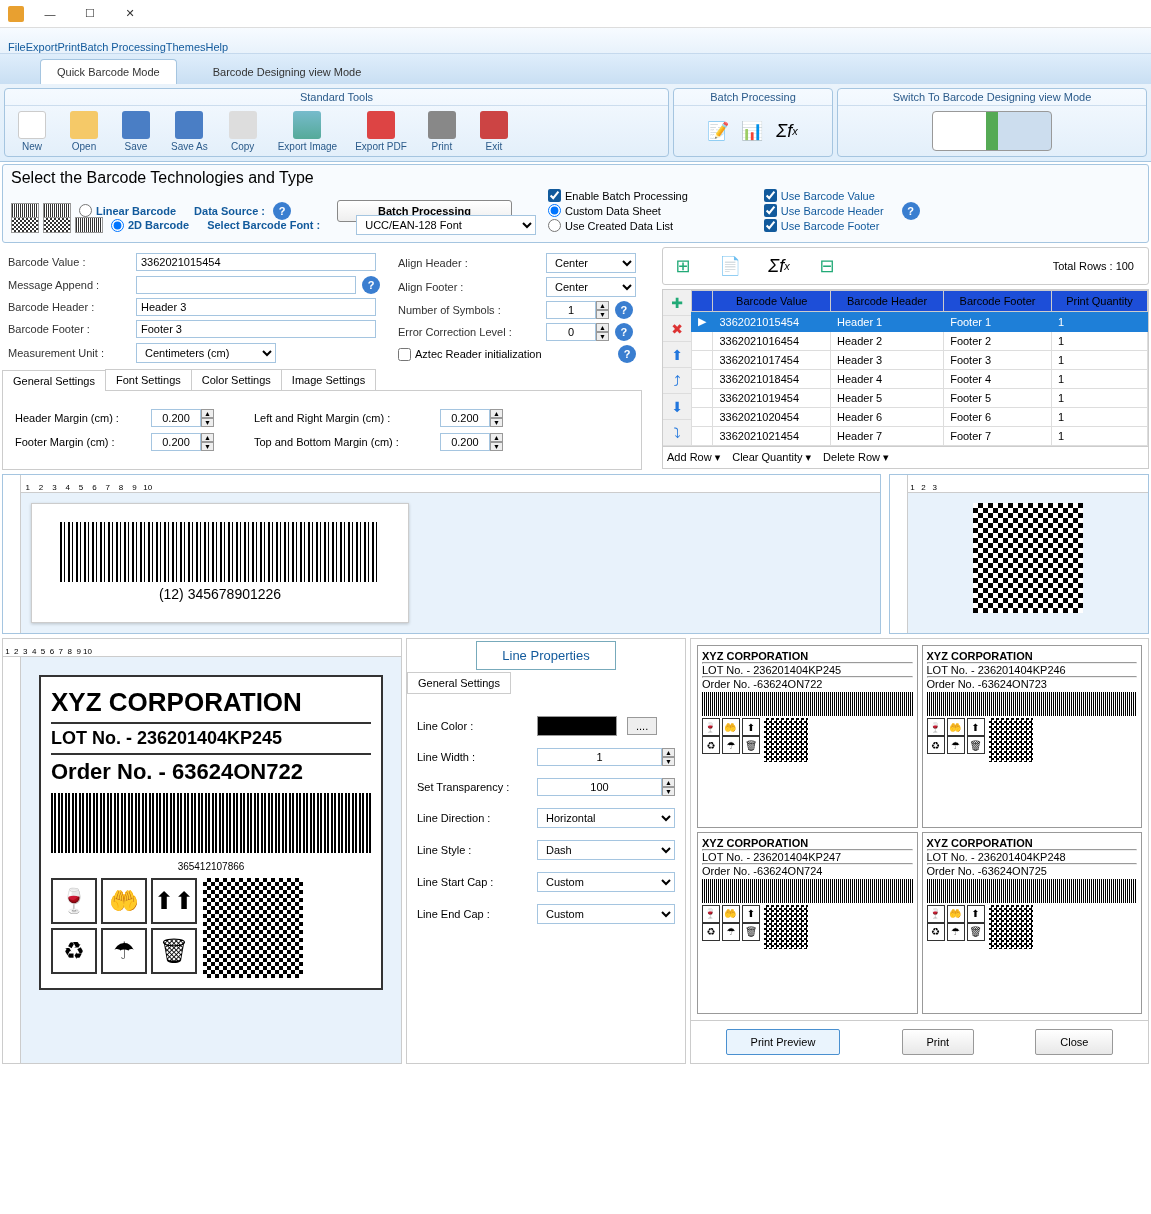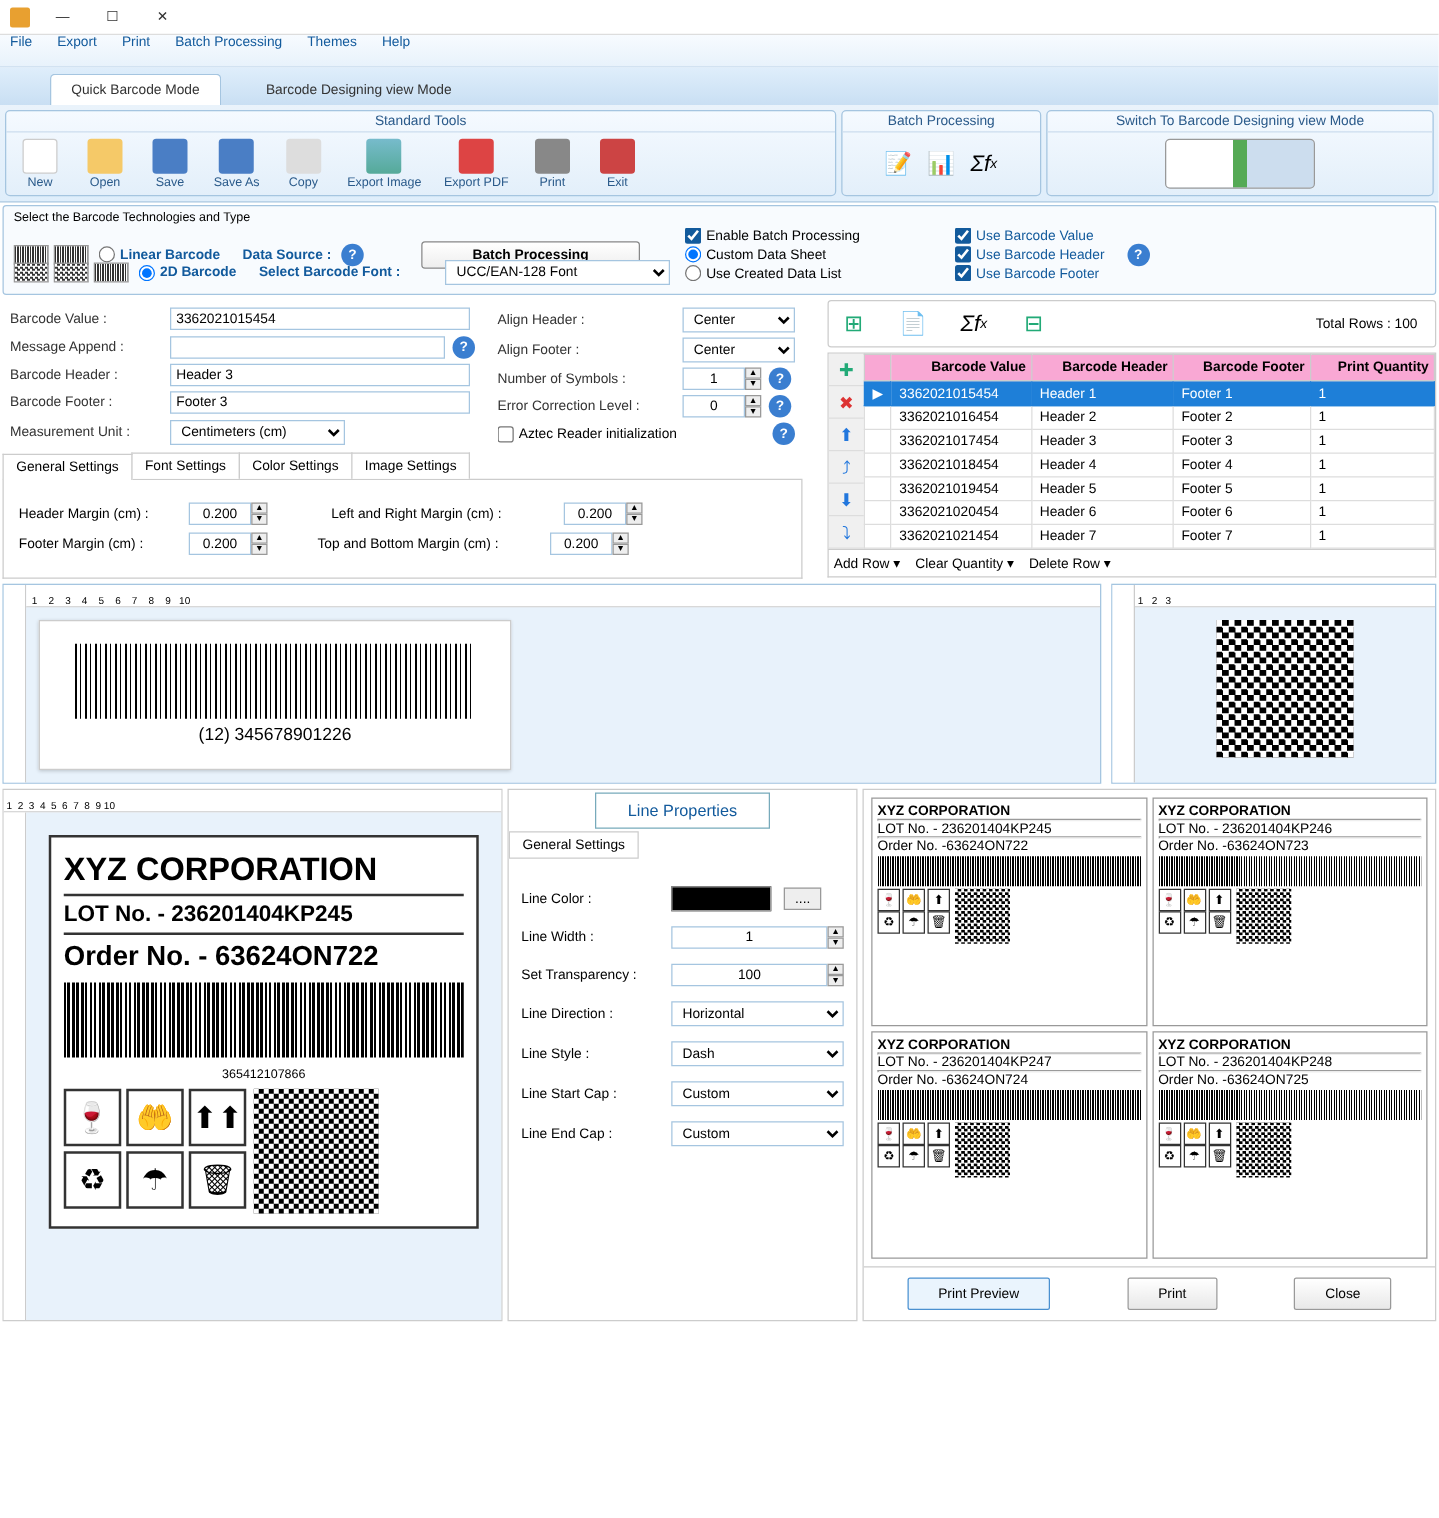--- a/index.html
+++ b/index.html
@@ -2,21 +2,21 @@
 <html><head>
 <meta charset="utf-8">
 <style>
 *{box-sizing:border-box;margin:0;padding:0;font-family:'Segoe UI',Tahoma,sans-serif;font-size:11px}
 body{background:#fff;width:1151px;height:1214px;overflow:hidden}
 .titlebar{height:28px;background:#fff;display:flex;align-items:center;padding:0 8px;border-bottom:1px solid #ddd}
 .titlebar .icon{width:16px;height:16px;background:#e8a030;border-radius:2px;margin-right:6px}
 .titlebar .title{flex:1;color:#333}
 .winbtns{display:flex;gap:0}
 .winbtn{width:40px;height:24px;display:flex;align-items:center;justify-content:center;color:#333}
-.menubar{height:26px;background:linear-gradient(#f7fbff,#e8f2fb);display:flex;align-items:flex-start;padding:0 8px;gap:20px;border-bottom:1px solid #c5d9ed}
+.menubar{height:26px;background:linear-gradient(#f7fbff,#e8f2fb);display:flex;align-items:flex-end;padding:0 8px;border-bottom:1px solid #c5d9ed}
 .menubar span{color:#125a9c;cursor:pointer}
 .tabstrip{height:30px;background:linear-gradient(#dfeefb,#c9dff3);display:flex;align-items:flex-end;padding:0 40px;gap:20px}
 .tab{padding:6px 16px;color:#333;border-radius:4px 4px 0 0}
 .tab.active{background:#fff;border:1px solid #a5c5e0;border-bottom:none}
 .ribbon{height:78px;background:linear-gradient(#eaf3fb,#dfeefb);display:flex;padding:4px;gap:4px;border-bottom:1px solid #a5c5e0}
 .rgroup{border:1px solid #a5c5e0;border-radius:4px;background:linear-gradient(#f5faff,#e3effa);display:flex;flex-direction:column}
 .rgroup .ghead{text-align:center;font-size:11px;color:#2a5a8a;padding:2px;border-bottom:1px solid #cde}
 .rgroup .gbody{display:flex;flex:1;align-items:center;gap:2px;padding:2px}
 .rbtn{display:flex;flex-direction:column;align-items:center;justify-content:center;padding:2px 8px;cursor:pointer;min-width:50px}
 .rbtn .ricon{width:28px;height:28px;border-radius:3px;margin-bottom:2px}
@@ -47,21 +47,21 @@
 .spinner{display:flex;align-items:center}
 .spinner input{width:50px;text-align:center}
 .spinbtns{display:flex;flex-direction:column}
 .spinbtns span{font-size:7px;border:1px solid #999;padding:0 2px;line-height:7px;background:#eee}
 .datatools{display:flex;align-items:center;gap:16px;padding:4px;border:1px solid #ccc;border-radius:3px}
 .dtool{width:32px;height:28px;display:flex;align-items:center;justify-content:center;font-size:18px}
 .gridwrap{display:flex;border:1px solid #ccc;margin-top:4px}
 .gridtools{width:28px;background:#f0f0f0;display:flex;flex-direction:column}
 .gridtools div{height:26px;display:flex;align-items:center;justify-content:center;font-size:14px;border-bottom:1px solid #ddd}
 table.datagrid{flex:1;border-collapse:collapse}
-table.datagrid th{background:#f9a8d4;border:1px solid #ccc;padding:4px;font-weight:bold;text-align:right;font-size:11px}
+table.datagrid th{background:#1d4ed8;border:1px solid #ccc;padding:4px;font-weight:normal;text-align:center;font-size:11px}
 table.datagrid td{border:1px solid #ddd;padding:3px 6px;font-size:11px}
 table.datagrid tr.sel{background:#1e7fd8;color:#fff}
 table.datagrid tr.sel td{border-color:#1e7fd8}
 .rowptr{width:20px;text-align:center}
 .gridfoot{padding:4px;display:flex;gap:12px;border:1px solid #ccc;border-top:none}
 .gridfoot span{cursor:pointer}
 .preview{border:1px solid #a5c5e0;margin:2px;background:#e8f2fb;position:relative;height:160px;display:flex}
 .ruler-h{height:18px;background:#fff;border-bottom:1px solid #ccc;font-size:8px;display:flex;align-items:flex-end}
 .ruler-v{width:18px;background:#fff;border-right:1px solid #ccc}
 .pvcanvas{flex:1;background:#e8f2fb;padding:10px;display:flex;gap:4px}
@@ -181,21 +181,21 @@
   </div>
   <div class="rgroup" style="width:310px">
     <div class="ghead">Switch To Barcode Designing view Mode</div>
     <div class="gbody" style="justify-content:center">
       <div style="width:120px;height:40px;background:linear-gradient(90deg,#fff 45%,#5a5 45%,#5a5 55%,#cde 55%);border:1px solid #999;border-radius:4px"></div>
     </div>
   </div>
 </div>
 
 <div class="selpanel">
-  <div style="font-size:10px;margin-bottom:2px">Select the Barcode Technologies and Type</div>
+  <div style="font-size:16px;margin-bottom:2px">Select the Barcode Technologies and Type</div>
   <div class="selrow">
     <div class="bcicons">
       <div class="bcicon"></div>
       <div class="bcicon"></div>
     </div>
     <div class="radio">
         <input type="radio" name="bt" style="">
         <span class="bluebold">Linear Barcode</span>
       </div>
     <span class="bluebold" style="margin-left:10px">Data Source :</span>
@@ -325,21 +325,21 @@
             <div class="spinner">
               <input type="text" value="0.200" style="">
               <div class="spinbtns">
                 <span>▲</span>
                 <span>▼</span>
               </div>
             </div>
           </div>
       </div>
       <div>
-        <div class="formrow" style="margin:6px 11px">
+        <div class="formrow" style="margin:6px 0">
             <label style="width:180px">Left  and Right Margin (cm) :</label>
             <div class="spinner">
               <input type="text" value="0.200" style="">
               <div class="spinbtns">
                 <span>▲</span>
                 <span>▼</span>
               </div>
             </div>
           </div>
         <div class="formrow" style="margin:6px 0">

